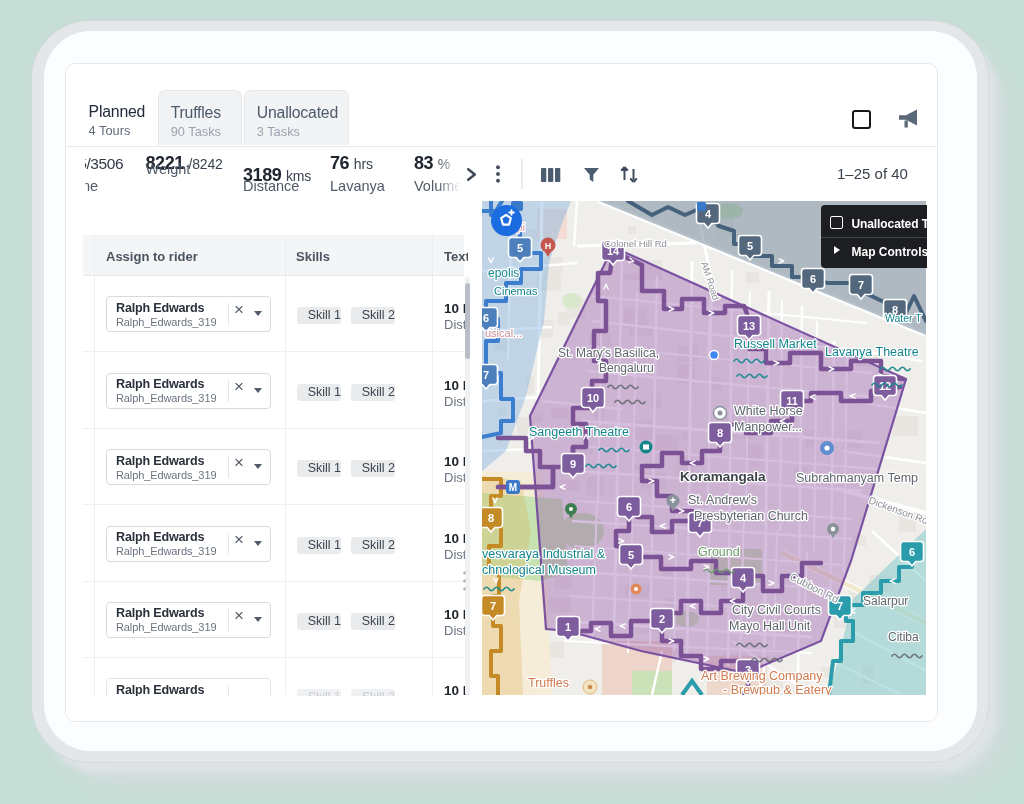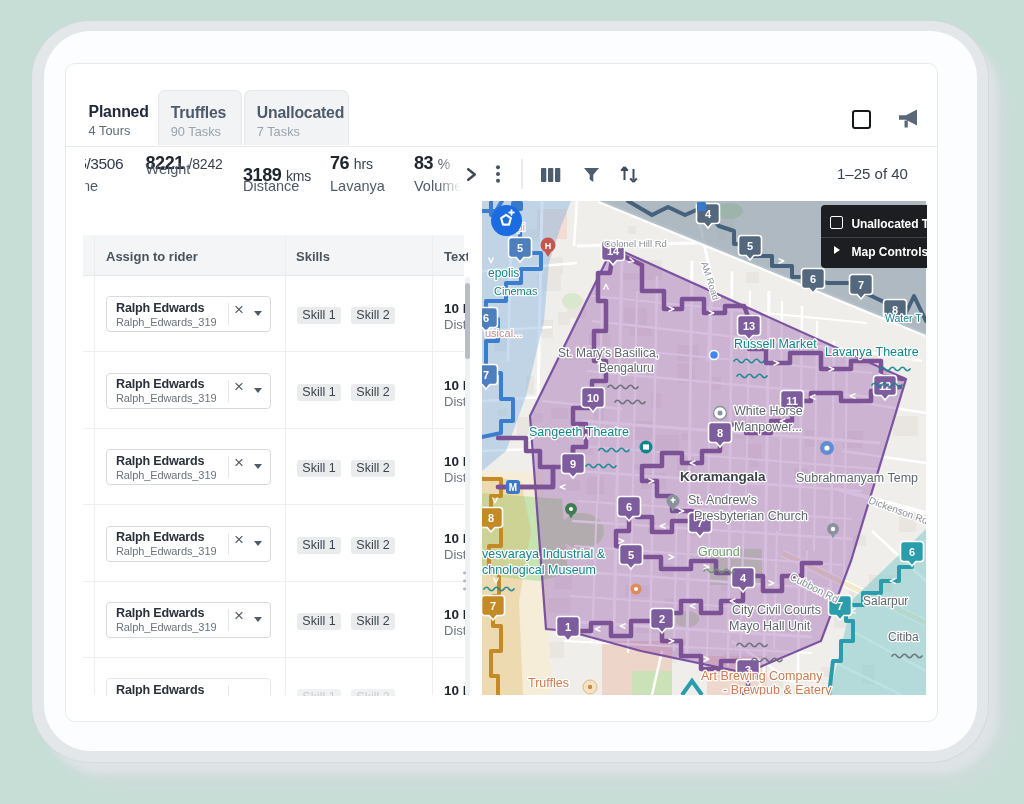--- a/index.html
+++ b/index.html
@@ -4,41 +4,41 @@
 body{width:1024px;height:804px;background:#c6ded5;font-family:"Liberation Sans",sans-serif;overflow:hidden;position:relative}
 .abs{position:absolute}
 #sh2{left:54px;top:47px;width:958px;height:742px;border-radius:64px;background:#d4dadd;opacity:.55;filter:blur(7px)}
 #sh1{left:42px;top:33px;width:956px;height:741px;border-radius:60px;background:#e0e4e7;opacity:.9;filter:blur(3.5px)}
 #edge{left:32px;top:21px;width:956px;height:741px;border-radius:58px;background:#e4e7ea;box-shadow:0 0 0 1px rgba(210,215,219,.8)}
 #tablet{left:44px;top:31px;width:933px;height:720px;border-radius:47px;background:#fcfdfe}
 #card{left:65px;top:63px;width:871px;height:657px;border-radius:10px;border:1px solid #e7eaec;background:#fff;overflow:hidden}
 
 .tab{top:26px;height:55px;box-sizing:border-box}
 .tab.inactive{background:#f1f3f4;border:1px solid #e5e8ea;border-bottom:none;border-radius:7px 7px 0 0}
-.tab .t1{position:absolute;font-size:15.8px;font-weight:700;color:#21293a;top:12.5px;white-space:nowrap;letter-spacing:-0.2px}
+.tab .t1{position:absolute;font-size:15.8px;font-weight:400;color:#21293a;top:12.5px;white-space:nowrap;letter-spacing:-0.2px}
 .tab .t2{position:absolute;font-size:12.8px;color:#5f6b7a;top:32.5px;white-space:nowrap}
 .tab.inactive .t1{color:#4d5a6b}
 .tab.inactive .t2{color:#9aa4b0}
 #hairline{left:0;top:82px;width:871px;height:1px;background:#e7eaec}
 
 .statnum{position:absolute;top:92px;font-size:18px;font-weight:700;color:#20262e;white-space:nowrap;letter-spacing:-0.4px}
 .statnum .sub{font-size:14px;font-weight:400;color:#39424e;letter-spacing:-0.2px}
 .statlab{position:absolute;top:112.5px;font-size:14.5px;color:#4e5a68;white-space:nowrap}
 
 #thead{left:17px;top:171px;width:381px;height:40px;background:#f3f5f6}
 .th{position:absolute;font-size:13px;font-weight:700;color:#4a545f}
 .vline{position:absolute;width:1px;background:#eceef0}
 .hline{position:absolute;height:1px;background:#edeff1;left:17px;width:381px}
 .rowbox{position:absolute;left:40px;width:165px;height:36px;border:1px solid #d6dadf;border-radius:4px;background:#fff;box-sizing:border-box}
 .rname{position:absolute;left:9px;top:3.5px;font-size:12.6px;font-weight:700;color:#2a313b;white-space:nowrap;letter-spacing:-0.2px}
 .ruser{position:absolute;left:9px;top:18.5px;font-size:11px;color:#6a737e;white-space:nowrap;letter-spacing:-0.1px}
 .rsep{position:absolute;left:121px;top:6px;width:1px;height:22px;background:#e4e7ea}
 .rx{position:absolute;left:127px;top:3px;font-size:17px;color:#555e69}
 .rcaret{position:absolute;left:147px;top:14px;width:0;height:0;border-left:4.5px solid transparent;border-right:4.5px solid transparent;border-top:5.5px solid #535c66}
-.chip{position:absolute;height:17px;background:#e9ebed;border-radius:3px;font-size:12.5px;color:#3c454f;text-align:center;line-height:17px}
+.chip{position:absolute;height:17px;background:#e9ebed;border-radius:3px;font-size:12.5px;color:#3c454f;text-align:right;line-height:17px}
 .c10{position:absolute;left:378px;width:25px;overflow:hidden;font-size:13.5px;font-weight:700;color:#20262e;white-space:nowrap}
 .cdis{position:absolute;left:378px;width:24px;overflow:hidden;font-size:13px;color:#6b7480;white-space:nowrap}
 
 svg{display:block}
 </style></head><body>
 <div id="sh2" class="abs"></div>
 <div id="sh1" class="abs"></div>
 <div id="edge" class="abs"></div>
 <div id="tablet" class="abs"></div>
 <div id="card" class="abs">
@@ -46,21 +46,21 @@
   <div class="abs tab" style="left:17.6px;width:75px">
       <span class="t1" style="left:5px">Planned</span>
       <span class="t2" style="left:5px">4 Tours</span>
     </div>
   <div class="abs tab inactive" style="left:92.2px;width:84px">
       <span class="t1" style="left:11.5px">Truffles</span>
       <span class="t2" style="left:11.5px">90 Tasks</span>
     </div>
   <div class="abs tab inactive" style="left:178.4px;width:104.6px">
       <span class="t1" style="left:11.4px">Unallocated</span>
-      <span class="t2" style="left:11.4px">7 Tasks</span>
+      <span class="t2" style="left:11.4px">3 Tasks</span>
     </div>
   <div id="hairline" class="abs"></div>
 
   <div class="abs" style="left:786px;top:46px;width:15px;height:15px;border:2px solid #15181c;border-radius:3px"></div>
   <svg class="abs" style="left:832px;top:43px" width="21" height="23" viewBox="0 0 21 23">
       <path fill="#5b6877" d="M1 6.2 L8 6.2 L19 0.5 L19 16.5 L8 10.8 L1 10.8 Z M6.5 11.5 L9.8 11.5 L9.8 18.5 L6.5 18.5 Z" transform="translate(0,2)"></path>
     </svg>
 
   <div class="abs" style="left:18.5px;top:83px;width:381px;height:62px;overflow:hidden">
     <span class="statnum" style="left:-31px;top:8px;font-size:15.5px;font-weight:400;color:#313a47">3505/3506</span>

